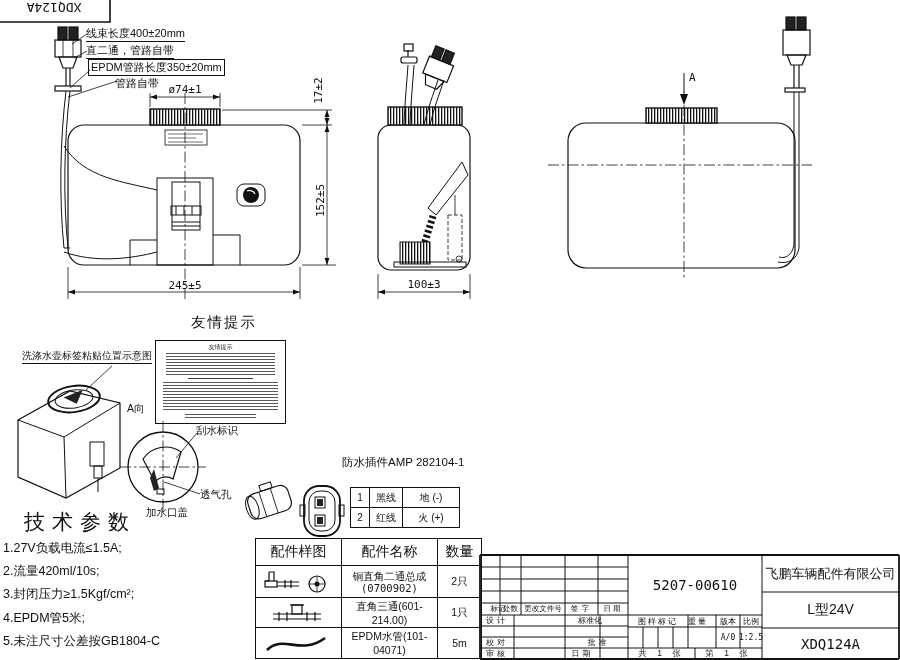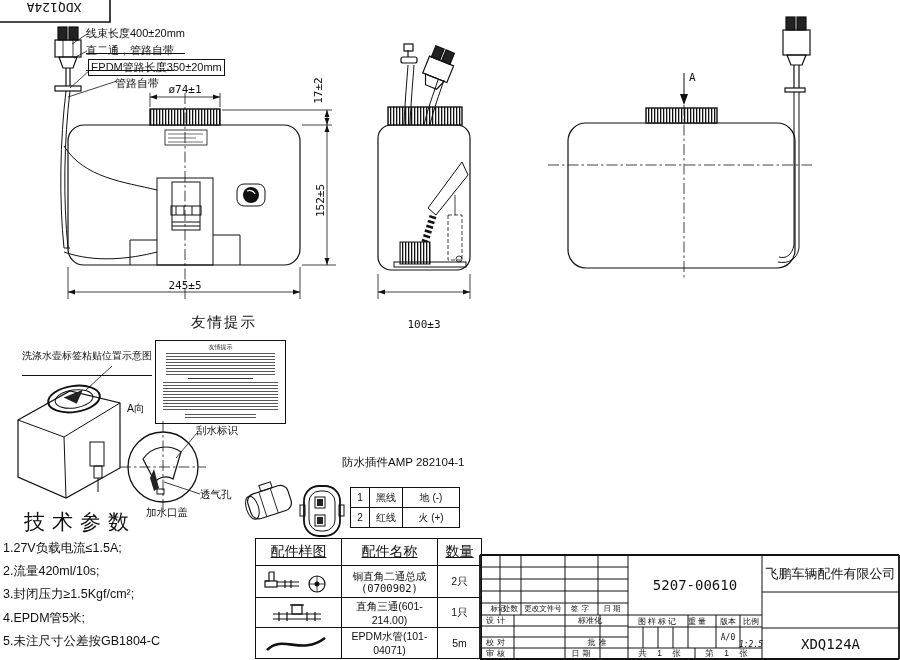--- a/index.html
+++ b/index.html
@@ -2,21 +2,21 @@
 <html><head>
 <meta charset="utf-8">
 <style>
   html,body{margin:0;padding:0;background:#fff;}
   #sheet{position:relative;width:900px;height:660px;background:#fff;overflow:hidden;
          font-family:"Liberation Sans","DejaVu Sans",sans-serif;color:#111;}
   .t{position:absolute;white-space:nowrap;color:#111;}
   .c{text-align:center;}
   .rot{transform:rotate(-90deg);}
   .rot180{transform:rotate(180deg);}
-  .ul{border-bottom:1px solid #111;padding-bottom:12px;}
+  .ul{border-bottom:1px solid #111;padding-bottom:0px;}
   .boxed{border:1px solid #111;padding:0 2px;}
   .stripes{background:repeating-linear-gradient(to bottom, rgba(45,45,45,.8) 0 1px, transparent 1px 3px);}
   table.grid{border-collapse:collapse;position:absolute;table-layout:fixed;}
   table.grid td,table.grid th{border:1.2px solid #111;padding:0;text-align:center;vertical-align:middle;
          font-family:"Liberation Sans","DejaVu Sans",sans-serif;color:#111;overflow:hidden;}
   .num{font-family:"DejaVu Sans Mono","Liberation Mono",monospace;}
   svg{position:absolute;left:0;top:0;}
   .cell{position:absolute;display:flex;align-items:center;justify-content:center;white-space:nowrap;}
 </style>
 </head>
@@ -213,21 +213,21 @@
 
 <div class="t ul" style="left:86px;top:26px;font-size:11px;">线束长度400±20mm</div>
 <div class="t ul" style="left:86px;top:43px;font-size:11px;">直二通，管路自带</div>
 <div class="t boxed" style="left:88px;top:59px;font-size:11px;">EPDM管路长度350±20mm</div>
 <div class="t" style="left:115px;top:76px;font-size:11px;font-family:Liberation Serif, serif;">管路自带</div>
 
 <div class="t c num" style="left:148px;top:83px;width:74px;font-size:11px;">ø74±1</div>
 <div class="t c num rot" style="left:298px;top:84px;width:40px;font-size:11px;">17±2</div>
 <div class="t c num rot" style="left:297px;top:194px;width:46px;font-size:11px;">152±5</div>
 <div class="t c num" style="left:150px;top:279px;width:70px;font-size:11px;">245±5</div>
-<div class="t c num" style="left:389px;top:278px;width:70px;font-size:11px;margin-top:40px;">100±3</div>
+<div class="t c num" style="left:389px;top:278px;width:70px;font-size:11px;">100±3</div>
 
 <div class="t num" style="left:689px;top:71px;font-size:11px;">A</div>
 <div class="t" style="left:127px;top:402px;font-size:10.5px;">A向</div>
 <div class="t" style="left:196px;top:424px;font-size:10.5px;">刮水标识</div>
 <div class="t" style="left:200px;top:488px;font-size:10.5px;">透气孔</div>
 <div class="t" style="left:146px;top:506px;font-size:10.5px;">加水口盖</div>
 
 <div class="t" style="left:191px;top:313px;font-size:14.5px;letter-spacing:2px;">友情提示</div>
 <div style="position:absolute;left:155px;top:340px;width:131px;height:84px;border:1.5px solid #111;box-sizing:border-box;padding:3px 6px;">
   <div class="c" style="font-size:6px;line-height:7px;">友情提示</div>
@@ -257,21 +257,21 @@
   <tr style="height:20px;font-size:10px;">
     <td class="num">2</td>
     <td>红线</td>
     <td>火 (+)</td>
   </tr>
 </tbody>
     </table>
 
 <table class="grid" style="left:255px;top:538px;width:223px;">
   <tbody>
-        <tr style="height:27px;font-size:14px;text-decoration:underline;">
+        <tr style="height:27px;font-size:14px;">
     <th style="width:85px;font-weight:normal;">配件样图</th>
     <th style="width:95px;font-weight:normal;">配件名称</th>
     <th style="width:43px;font-weight:normal;">数量</th>
   </tr>
   <tr style="height:32px;">
     <td>
       <svg width="80" height="28" style="position:static;display:block;margin:auto;">
         <g stroke="#111" fill="none" stroke-width="1.2">
           <path d="M10,4 v9 h-4 M10,4 h5 v9"></path>
                 <rect x="6" y="13" width="12" height="6"></rect>
@@ -325,20 +325,21 @@
 <div class="cell" style="left:565px;top:637px;width:35px;height:11px;font-size:8px;letter-spacing:3px;padding-left:16px;">批准</div>
 <div class="cell" style="left:480px;top:648px;width:34px;height:11px;font-size:8px;letter-spacing:3px;">审核</div>
 <div class="cell" style="left:565px;top:648px;width:35px;height:11px;font-size:8px;letter-spacing:3px;">日期</div>
 
 <div class="cell num" style="left:628px;top:555px;width:134px;height:60px;font-size:14px;">5207-00610</div>
 <div class="cell" style="left:628px;top:615px;width:60px;height:12px;font-size:8px;letter-spacing:2px;">图样标记</div>
 <div class="cell" style="left:688px;top:615px;width:20px;height:12px;font-size:8px;letter-spacing:2px;">重量</div>
 <div class="cell" style="left:716px;top:615px;width:24px;height:12px;font-size:8px;">版本</div>
 <div class="cell" style="left:740px;top:615px;width:22px;height:12px;font-size:8px;">比例</div>
 <div class="cell num" style="left:716px;top:627px;width:24px;height:21px;font-size:8px;">A/0</div>
-<div class="cell num" style="left:740px;top:627px;width:22px;height:34px;font-size:8px;font-style:italic;">1:2.5</div>
+<div class="cell num" style="left:740px;top:627px;width:22px;height:20px;font-size:8px;">1:2.5</div>
 <div class="cell" style="left:628px;top:648px;width:67px;height:11px;font-size:8.5px;letter-spacing:4px;">共 1 张</div>
 <div class="cell" style="left:695px;top:648px;width:67px;height:11px;font-size:8.5px;letter-spacing:4px;">第 1 张</div>
 
 <div class="cell" style="left:762px;top:555px;width:137px;height:37px;font-size:13px;">飞鹏车辆配件有限公司</div>
+<div class="cell" style="left:762px;top:592px;width:137px;height:36px;font-size:14px;">L型24V</div>
 <div class="cell num" style="left:762px;top:628px;width:137px;height:31px;font-size:14px;">XDQ124A</div>
 
 </div>
 
 </body></html>

